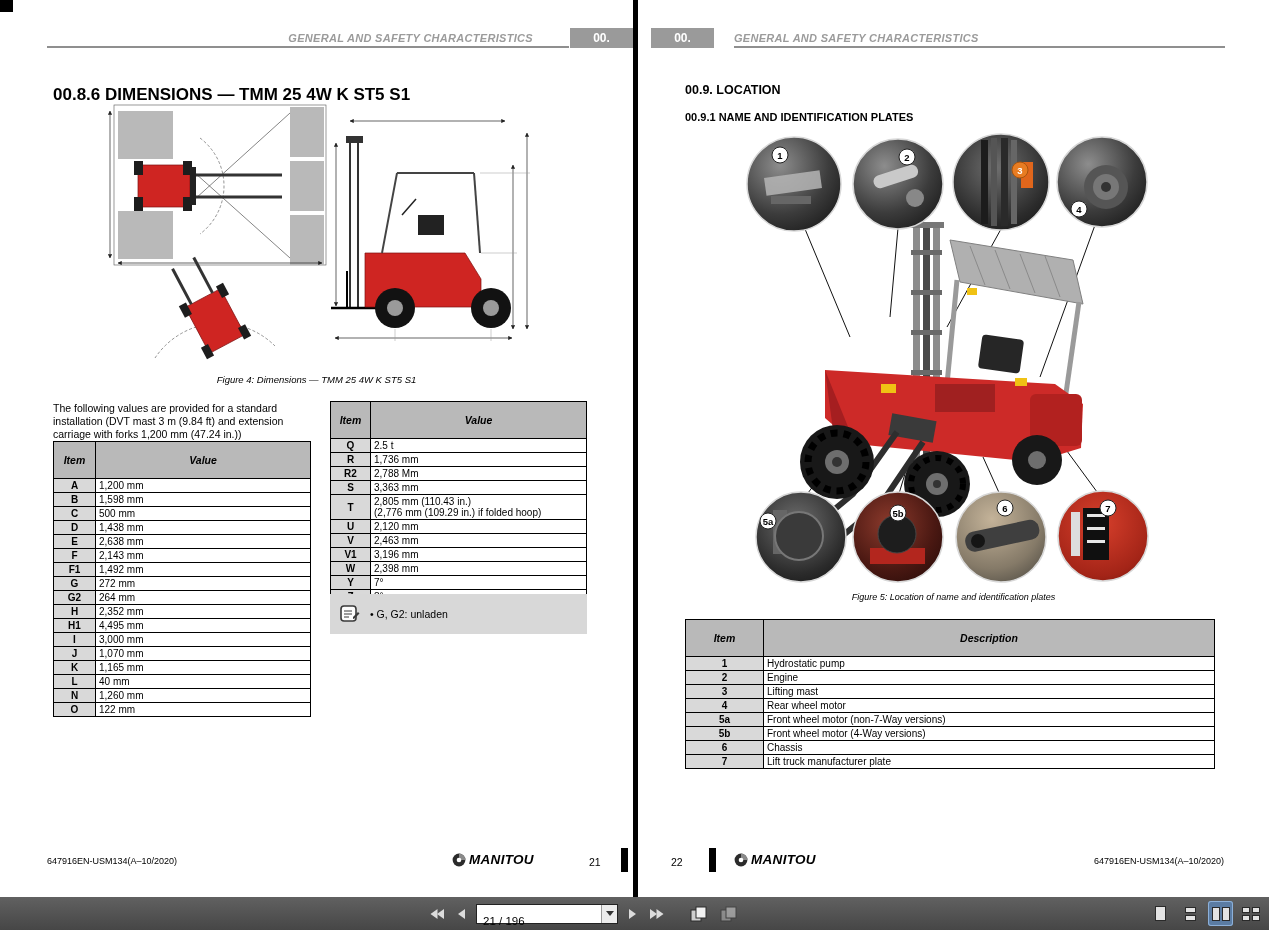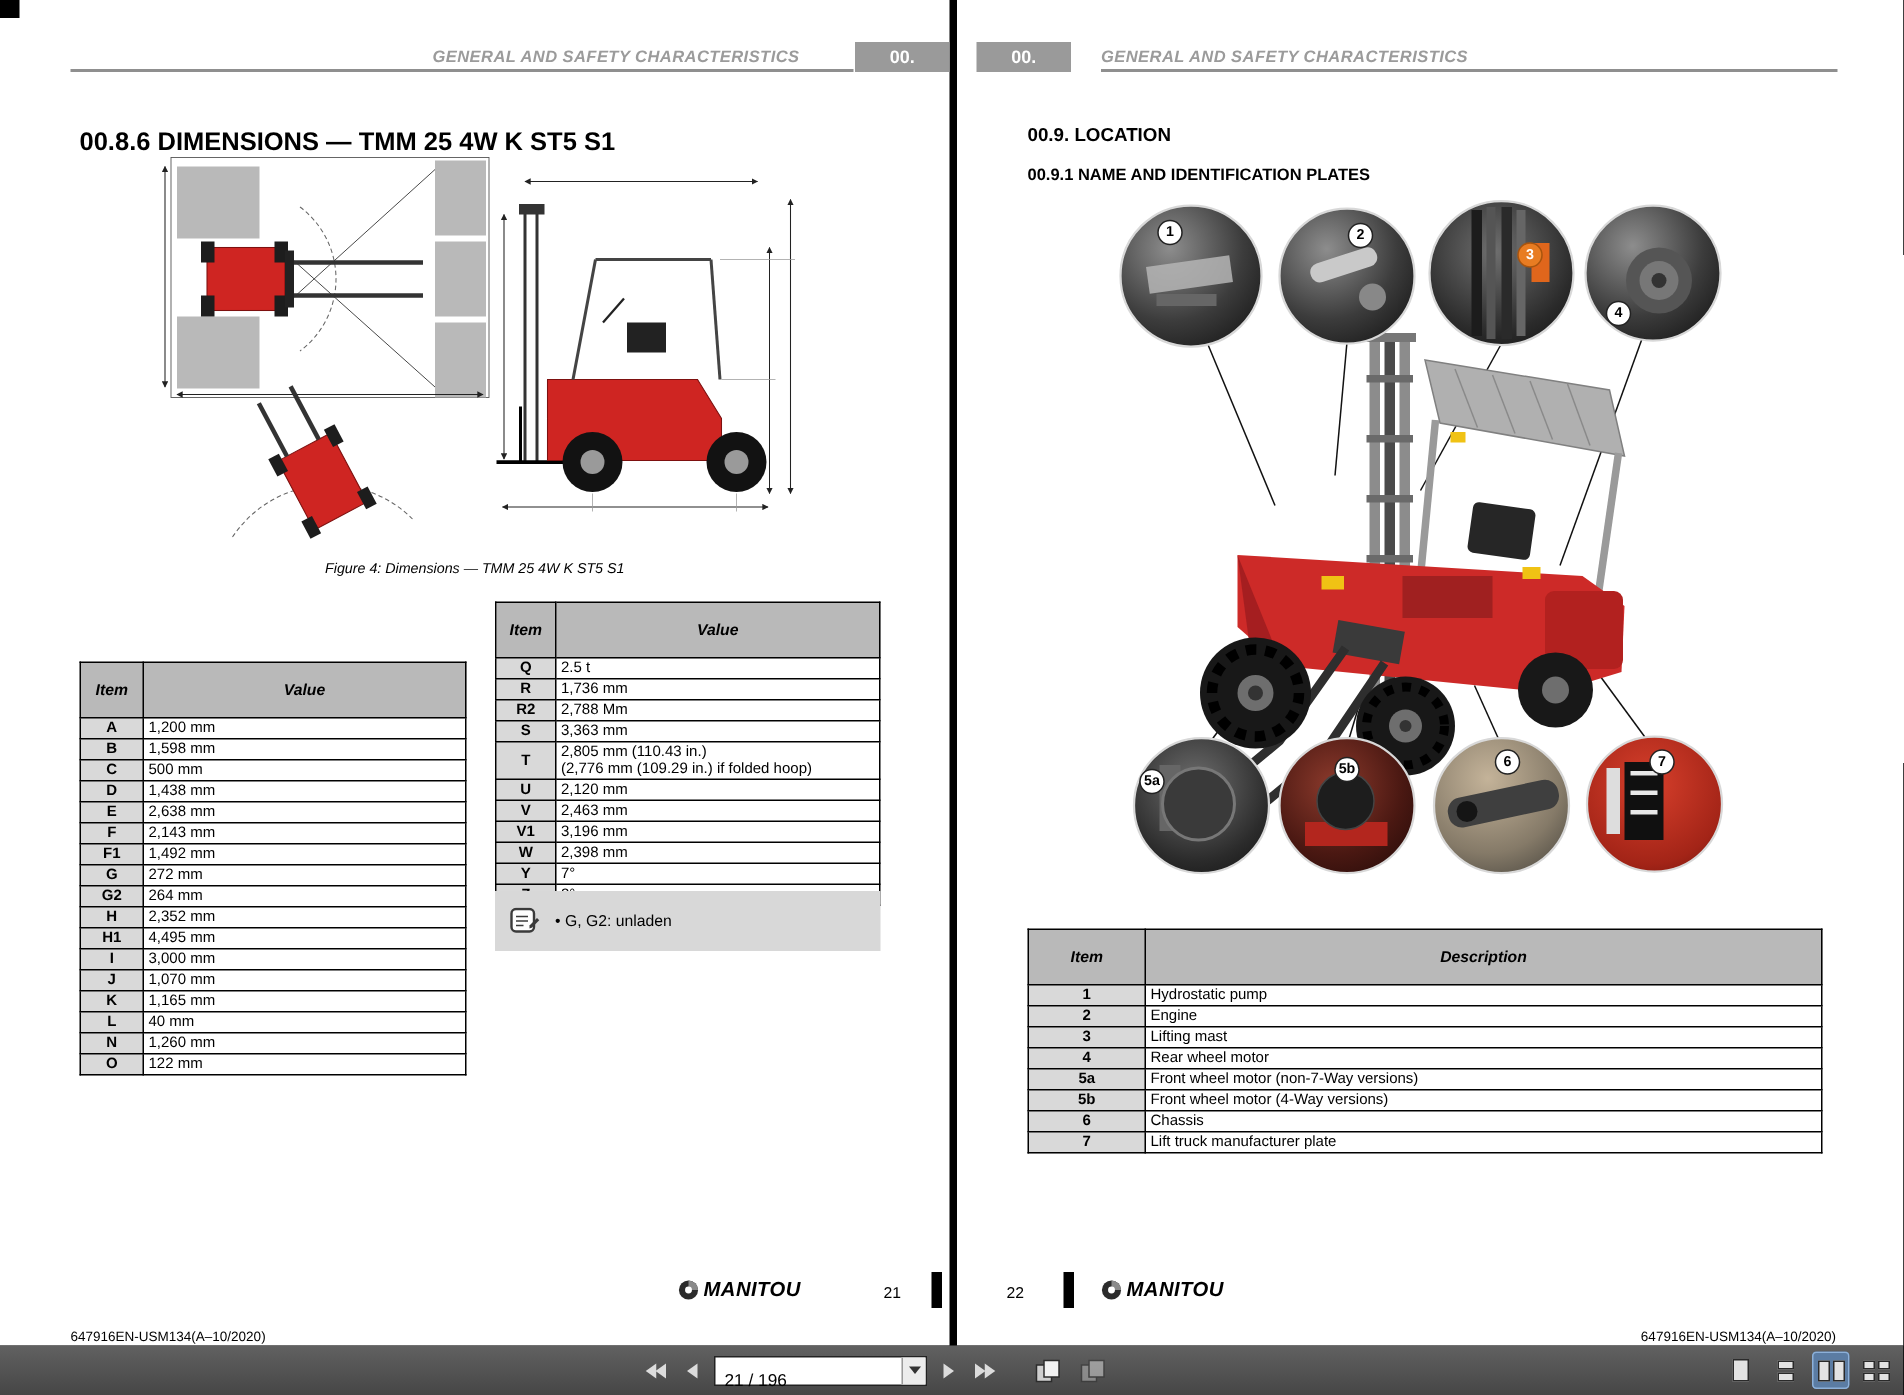--- a/index.html
+++ b/index.html
@@ -46,21 +46,21 @@
 
   
   .r-sec-title{position:absolute;left:47px;top:83px;font-size:12.5px;font-weight:bold;}
   .r-sub-title{position:absolute;left:47px;top:111px;font-size:11px;font-weight:bold;}
   .loc-svg{position:absolute;left:47px;top:132px;}
   .r-fig-caption{position:absolute;left:0;right:0;top:592px;text-align:center;font-size:9px;font-style:italic;}
   .badge{position:absolute;transform:translate(-50%,-50%);width:17px;height:17px;border-radius:50%;background:#fff;border:1.5px solid #222;font-size:9.5px;font-weight:bold;display:flex;align-items:center;justify-content:center;z-index:4;}
   .badge.orange{background:#e87c22;border-color:#a8540e;color:#fff;}
 
   
-  .docref{position:absolute;top:886px;font-size:9px;}
+  .docref{position:absolute;top:856px;font-size:9px;}
   .pl-docref{left:47px;}
   .pr-docref{right:45px;}
   .pagenum{position:absolute;top:856px;font-size:10.5px;}
   .pl-pagenum{left:589px;}
   .pr-pagenum{left:33px;}
   .footer-bar{position:absolute;top:848px;width:7px;height:24px;background:#000;}
   .pl-bar{right:5px;}
   .pr-bar{left:71px;}
   .brand{position:absolute;top:852px;display:flex;align-items:center;gap:3px;font-weight:bold;font-style:italic;font-size:13.5px;letter-spacing:.3px;}
   .pl-brand{left:452px;}
@@ -151,20 +151,21 @@
       <line x1="463" y1="62" x2="463" y2="226" stroke="#222" stroke-width="0.7" marker-start="url(#ar)" marker-end="url(#ar)"></line>
       <line x1="477" y1="30" x2="477" y2="226" stroke="#222" stroke-width="0.7" marker-start="url(#ar)" marker-end="url(#ar)"></line>
       <line x1="286" y1="40" x2="286" y2="203" stroke="#222" stroke-width="0.7" marker-start="url(#ar)" marker-end="url(#ar)"></line>
       <line x1="430" y1="70" x2="480" y2="70" stroke="#999" stroke-width="0.5"></line>
       <line x1="431" y1="150" x2="467" y2="150" stroke="#999" stroke-width="0.5"></line>
       <line x1="345" y1="226" x2="345" y2="238" stroke="#999" stroke-width="0.5"></line>
       <line x1="441" y1="226" x2="441" y2="238" stroke="#999" stroke-width="0.5"></line>
     </svg>
 
     <div class="l-fig-caption">Figure 4: Dimensions — TMM 25 4W K ST5 S1</div>
+    <div class="intro">The following values are provided for a standard installation (DVT mast 3 m (9.84 ft) and extension carriage with forks 1,200 mm (47.24 in.))</div>
 
     <table class="data" id="table1">
         <thead>
           <tr>
             <th>Item</th>
             <th>Value</th>
           </tr>
         </thead>
         <tbody>
           <tr>
@@ -437,20 +438,21 @@
 
     <div class="badge" style="left:142px;top:155px">1</div>
     <div class="badge" style="left:269px;top:157px">2</div>
     <div class="badge orange" style="left:382px;top:170px">3</div>
     <div class="badge" style="left:441px;top:209px">4</div>
     <div class="badge" style="left:130px;top:521px">5a</div>
     <div class="badge" style="left:260px;top:513px">5b</div>
     <div class="badge" style="left:367px;top:508px">6</div>
     <div class="badge" style="left:470px;top:508px">7</div>
 
+    <div class="r-fig-caption">Figure 5: Location of name and identification plates</div>
 
     <table class="data" id="plates-table">
         <thead>
           <tr>
             <th>Item</th>
             <th>Description</th>
           </tr>
         </thead>
         <tbody>
           <tr>

